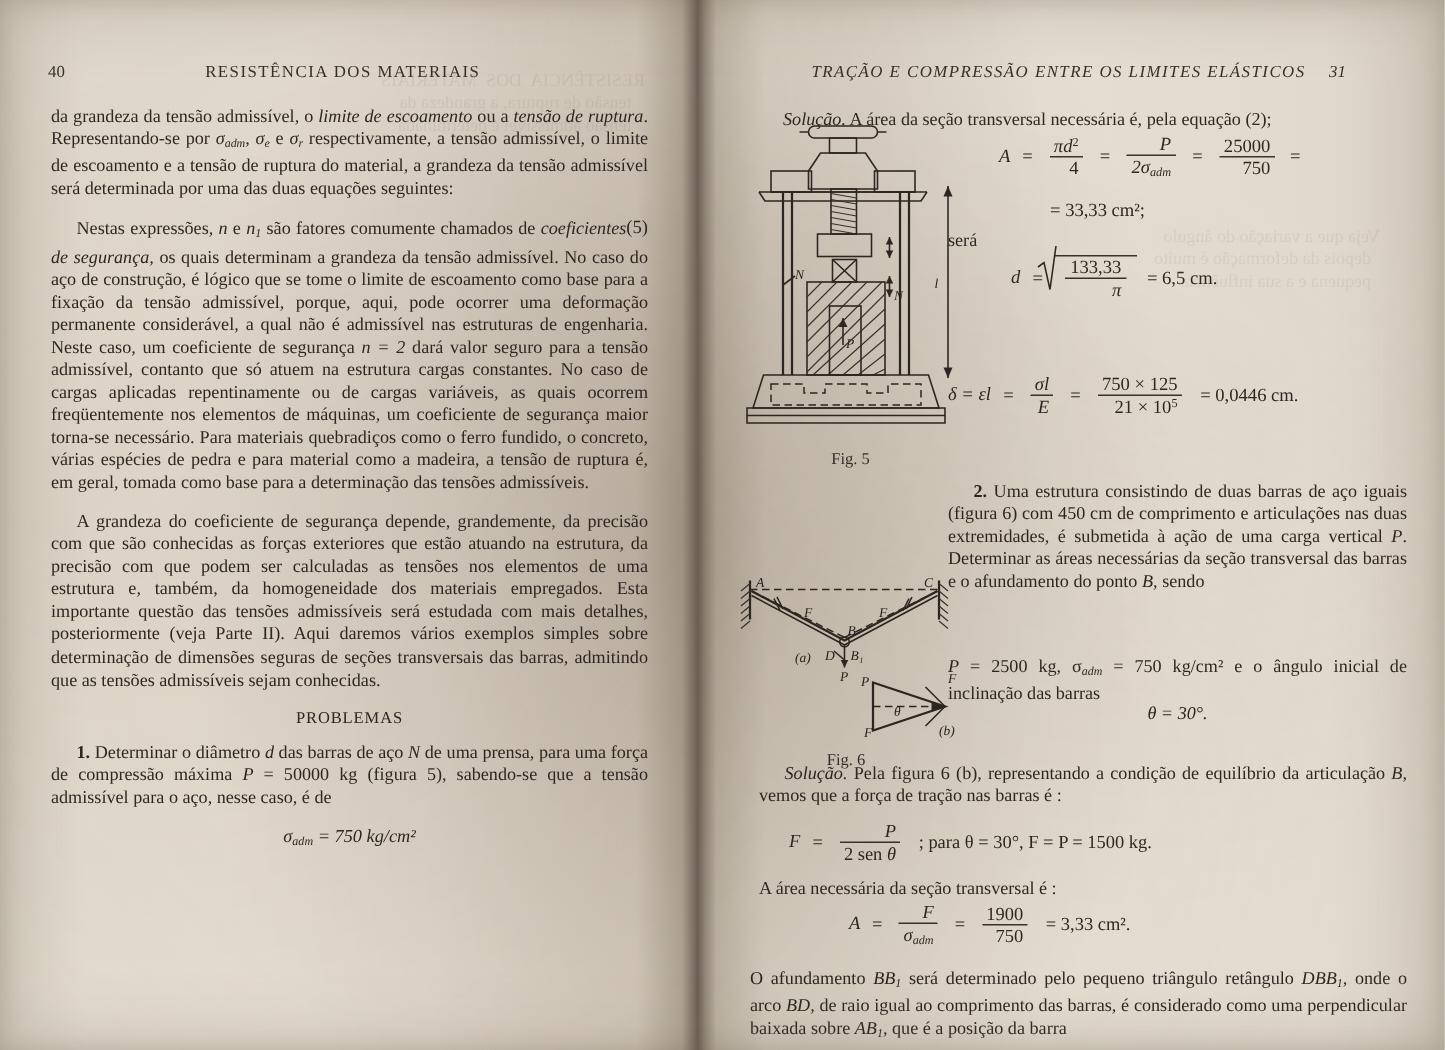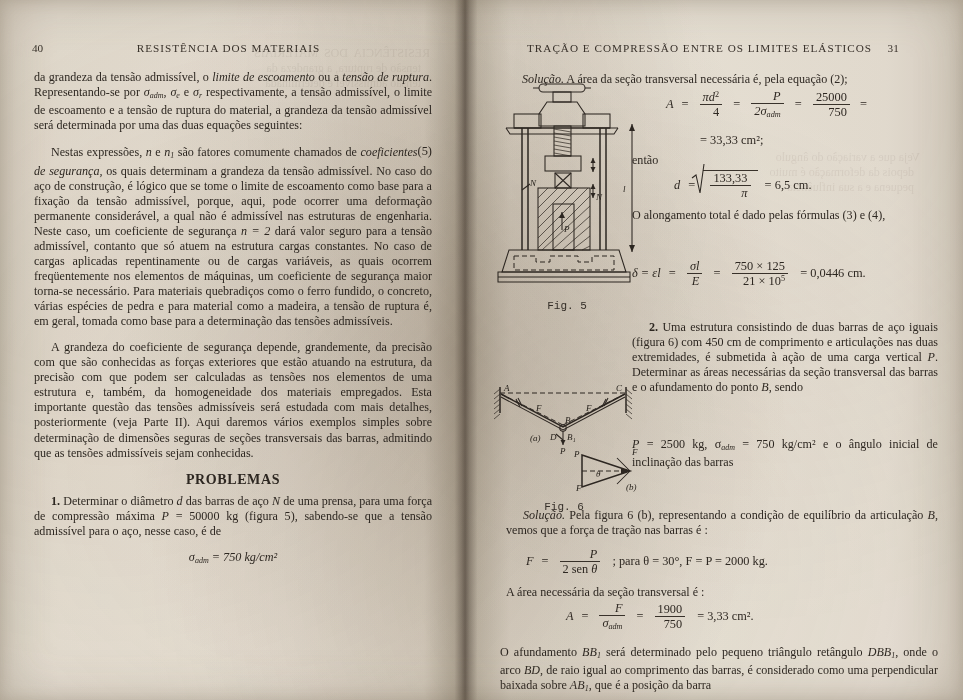--- a/index.html
+++ b/index.html
@@ -49,22 +49,22 @@
   
   .math{display:block;text-align:center;font-family:"Liberation Serif",serif;font-style:italic;}
   .frac{display:inline-block;vertical-align:middle;text-align:right;margin:0 3px;}
   .frac .num{display:block;padding:0 3px;line-height:1.05;}
   .frac .den{display:block;border-top:1px solid #3a332c;padding:0 3px;line-height:1.15;}
   sub{font-size:.66em;vertical-align:-.28em;font-style:italic;}
   sup{font-size:.66em;vertical-align:.45em;}
   .up{font-style:normal;}
   .eqno{float:right;font-style:normal;}
 
-  .figcap{text-align:center;font-size:11px;font-style:normal;margin-top:2px;color:#37312b;font-family:Liberation Mono, monospace;}
-  .probhead{text-align:center;font-weight:bold;letter-spacing:.6px;font-size:14px;margin:11px 0 7px;}
+  .figcap{text-align:center;font-size:11px;font-style:normal;margin-top:2px;color:#37312b;}
+  .probhead{text-align:center;font-weight:normal;letter-spacing:.6px;font-size:11px;margin:11px 0 7px;}
 
   .figbox{position:absolute;}
   svg{display:block;}
   .ink{stroke:#2e2823;fill:none;stroke-width:1.05;}
   .ink2{stroke:#2e2823;fill:none;stroke-width:1.5;}
   .inkf{fill:#2e2823;stroke:none;}
   .lbl{font-family:"Liberation Serif",serif;font-style:italic;font-size:9px;fill:#2a251f;}
   .dash{stroke:#2e2823;fill:none;stroke-width:1;stroke-dasharray:5 3;}
   .hatch{stroke:#3a332c;stroke-width:.75;}
 
@@ -102,21 +102,21 @@
 
       <div class="math" style="margin-top:11px;font-size:12.2px;">
         <span>σ<sub>adm</sub> = 750 kg/cm²</span>
       </div>
 
     </div>
   </div>
 
   <div class="page page-right">
 
-    <div class="runhead" style="left:61px;">
+    <div class="runhead" style="left:75px;font-style:italic;">
       <span>TRAÇÃO E COMPRESSÃO ENTRE OS LIMITES ELÁSTICOS</span>
       <span style="display:inline-block;width:8px;"></span>
       <span class="folio">31</span>
     </div>
 
     <div class="col" style="left:56px;top:72px;width:416px;">
       <p class="noind"><i>Solução.</i>
         <span>A área da seção transversal necessária é, pela equação (2);</span></p>
     </div>
 
@@ -127,71 +127,71 @@
         <span class="frac"><span class="num">πd<sup class="up">2</sup></span><span class="den up">4</span></span>
         <span class="up" style="margin:0 5px;">=</span>
         <span class="frac"><span class="num">P</span><span class="den">2σ<sub>adm</sub></span></span>
         <span class="up" style="margin:0 5px;">=</span>
         <span class="frac"><span class="num up">25000</span><span class="den up">750</span></span>
         <span class="up" style="margin-left:4px;">=</span>
       </div>
       <div class="math up" style="text-align:left;margin-top:13px;margin-left:34px;">= 33,33 cm²;</div>
     </div>
 
-    <div class="col" style="left:166px;top:153px;width:120px;">então</div>
+    <div class="col" style="left:166px;top:153px;width:120px;">será</div>
 
     <div class="col" style="left:208px;top:170px;width:270px;font-size:12.4px;">
       <div class="math" style="text-align:left;">
         <span>d</span>
         <span class="up" style="margin:0 5px;">=</span>
         <span style="display:inline-block;position:relative;">
           <svg width="12" height="30" style="position:absolute;left:-11px;top:-4px;overflow:visible;">
             <path class="ink" d="M0,12 L4,9 L8,27 L12,-2"></path>
           </svg>
           <span style="display:inline-block;border-top:1px solid #3a332c;padding:1px 4px 0;">
             <span class="frac"><span class="num up">133,33</span><span class="den">π</span></span>
           </span>
         </span>
         <span class="up" style="margin-left:4px;">= 6,5 cm.</span>
       </div>
     </div>
 
-    <div class="col" style="left:166px;top:208px;width:306px;">
-      <p class="noind">O alongamento total é dado pelas fórmulas (3) e (4),</p>
-    </div>
-
-    <div class="col" style="left:166px;top:260px;width:310px;font-size:12.4px;">
+
+    <div class="col" style="left:166px;top:250px;width:310px;font-size:12.4px;">
       <div class="math" style="text-align:left;">
         <span>δ = εl</span>
         <span class="up" style="margin:0 5px;">=</span>
         <span class="frac"><span class="num">σl</span><span class="den">E</span></span>
         <span class="up" style="margin:0 5px;">=</span>
         <span class="frac"><span class="num up">750 × 125</span><span class="den up">21 × 10<sup>5</sup></span></span>
         <span class="up" style="margin-left:6px;">= 0,0446 cm.</span>
       </div>
     </div>
 
     <div class="col" style="left:166px;top:320px;width:306px;font-family:Liberation Serif, serif;">
       <p class="noind" style="text-indent:17px;"><b>2.</b>  Uma estrutura consistindo de duas barras de aço iguais (figura 6) com 450 cm de comprimento e articulações nas duas extremidades, é submetida à ação de uma carga vertical <i>P</i>. Determinar as áreas necessárias da seção transversal das barras e o afundamento do ponto <i>B</i>, sendo</p>
     </div>
     <div class="col" style="left:166px;top:437px;width:306px;">
       <p class="noind"><i>P</i> = 2500 kg, σ<sub>adm</sub> = 750 kg/cm² e o ângulo inicial de inclinação das barras</p>
+    </div>
+    <div class="col" style="left:166px;top:468px;width:306px;">
+      <div class="math">θ = 30°.</div>
     </div>
 
     <div class="col" style="left:40px;top:508px;width:432px;">
       <p class="noind" style="text-indent:17px;"><i>Solução.</i>
         <span>Pela figura 6 (b), representando a condição de equilíbrio da articulação <i>B</i>, vemos que a força de tração nas barras é :</span></p>
     </div>
 
     <div class="col" style="left:60px;top:548px;width:412px;font-size:12.3px;">
       <div class="math" style="text-align:left;">
         <span>F</span>
         <span class="up" style="margin:0 5px;">=</span>
         <span class="frac"><span class="num">P</span><span class="den"><span class="up">2 sen</span> θ</span></span>
-        <span class="up" style="margin-left:6px;">;   para θ = 30°, F = P = 2000 kg.</span>
+        <span class="up" style="margin-left:6px;">;   para θ = 30°, F = P = 1500 kg.</span>
       </div>
     </div>
 
     <div class="col" style="left:40px;top:585px;width:432px;">A área necessária da seção transversal é :</div>
 
     <div class="col" style="left:100px;top:602px;width:372px;font-size:12.3px;">
       <div class="math" style="text-align:left;">
         <span>A</span>
         <span class="up" style="margin:0 5px;">=</span>
         <span class="frac"><span class="num">F</span><span class="den">σ<sub>adm</sub></span></span>

